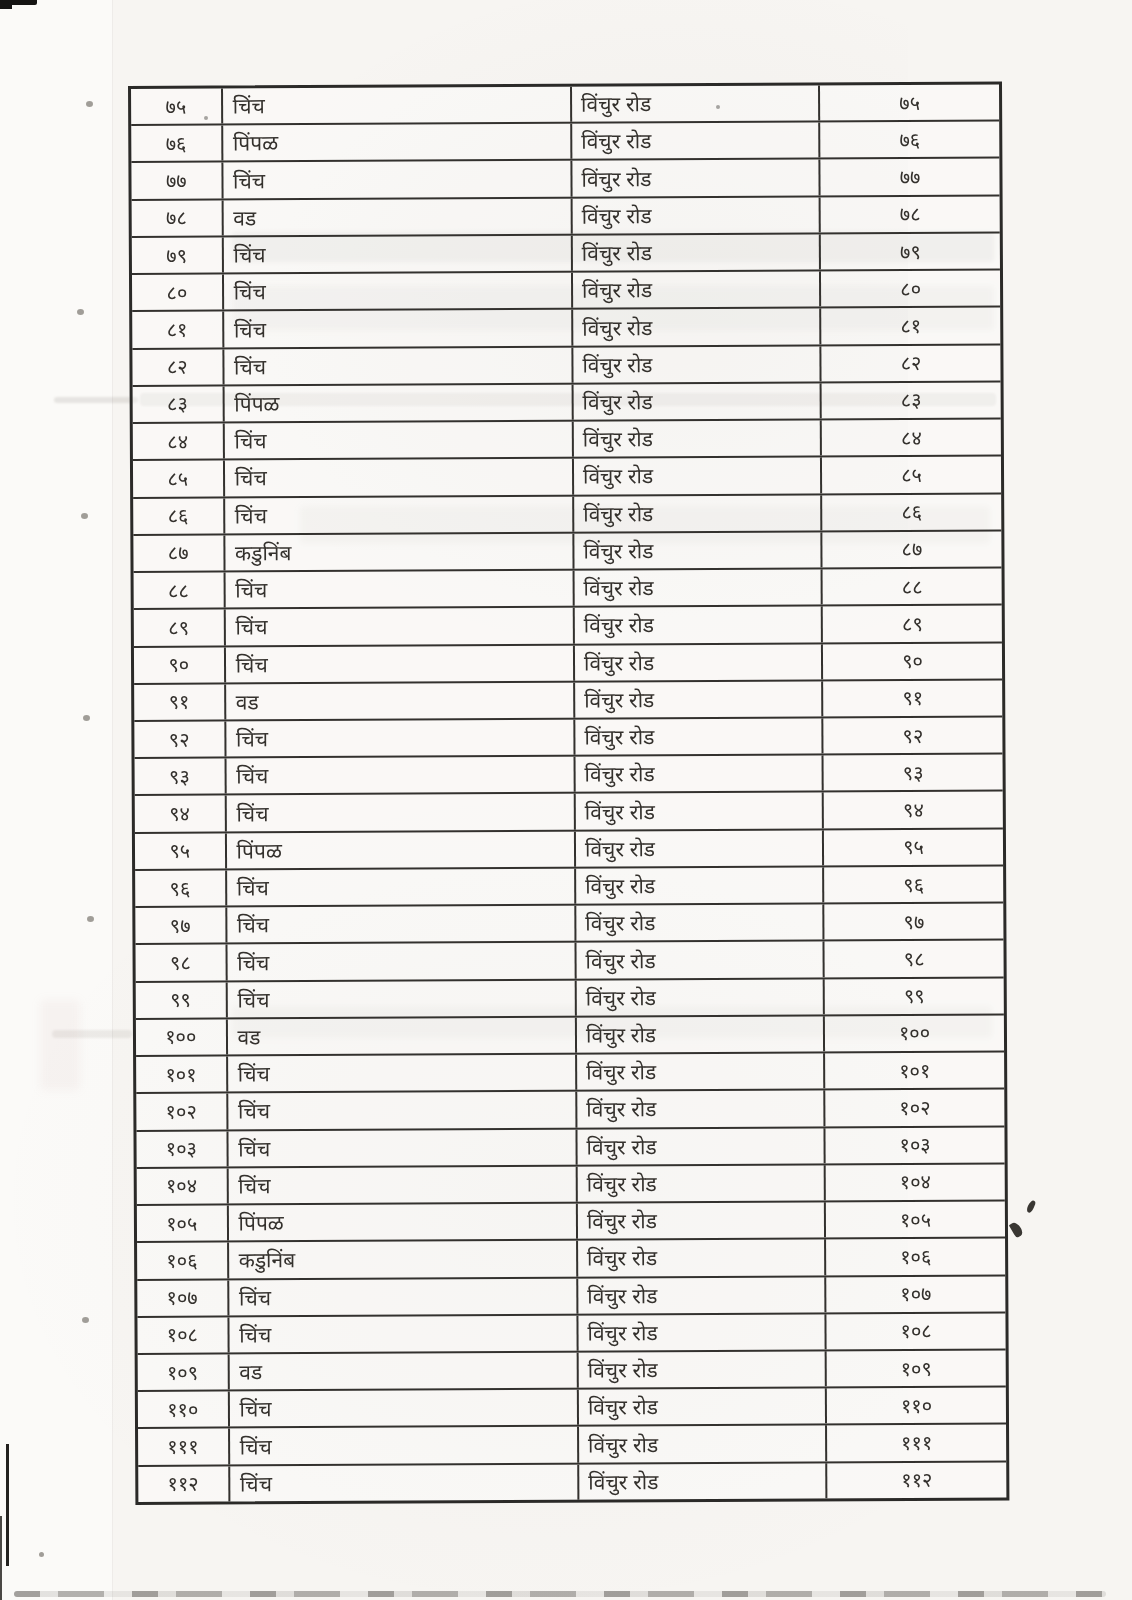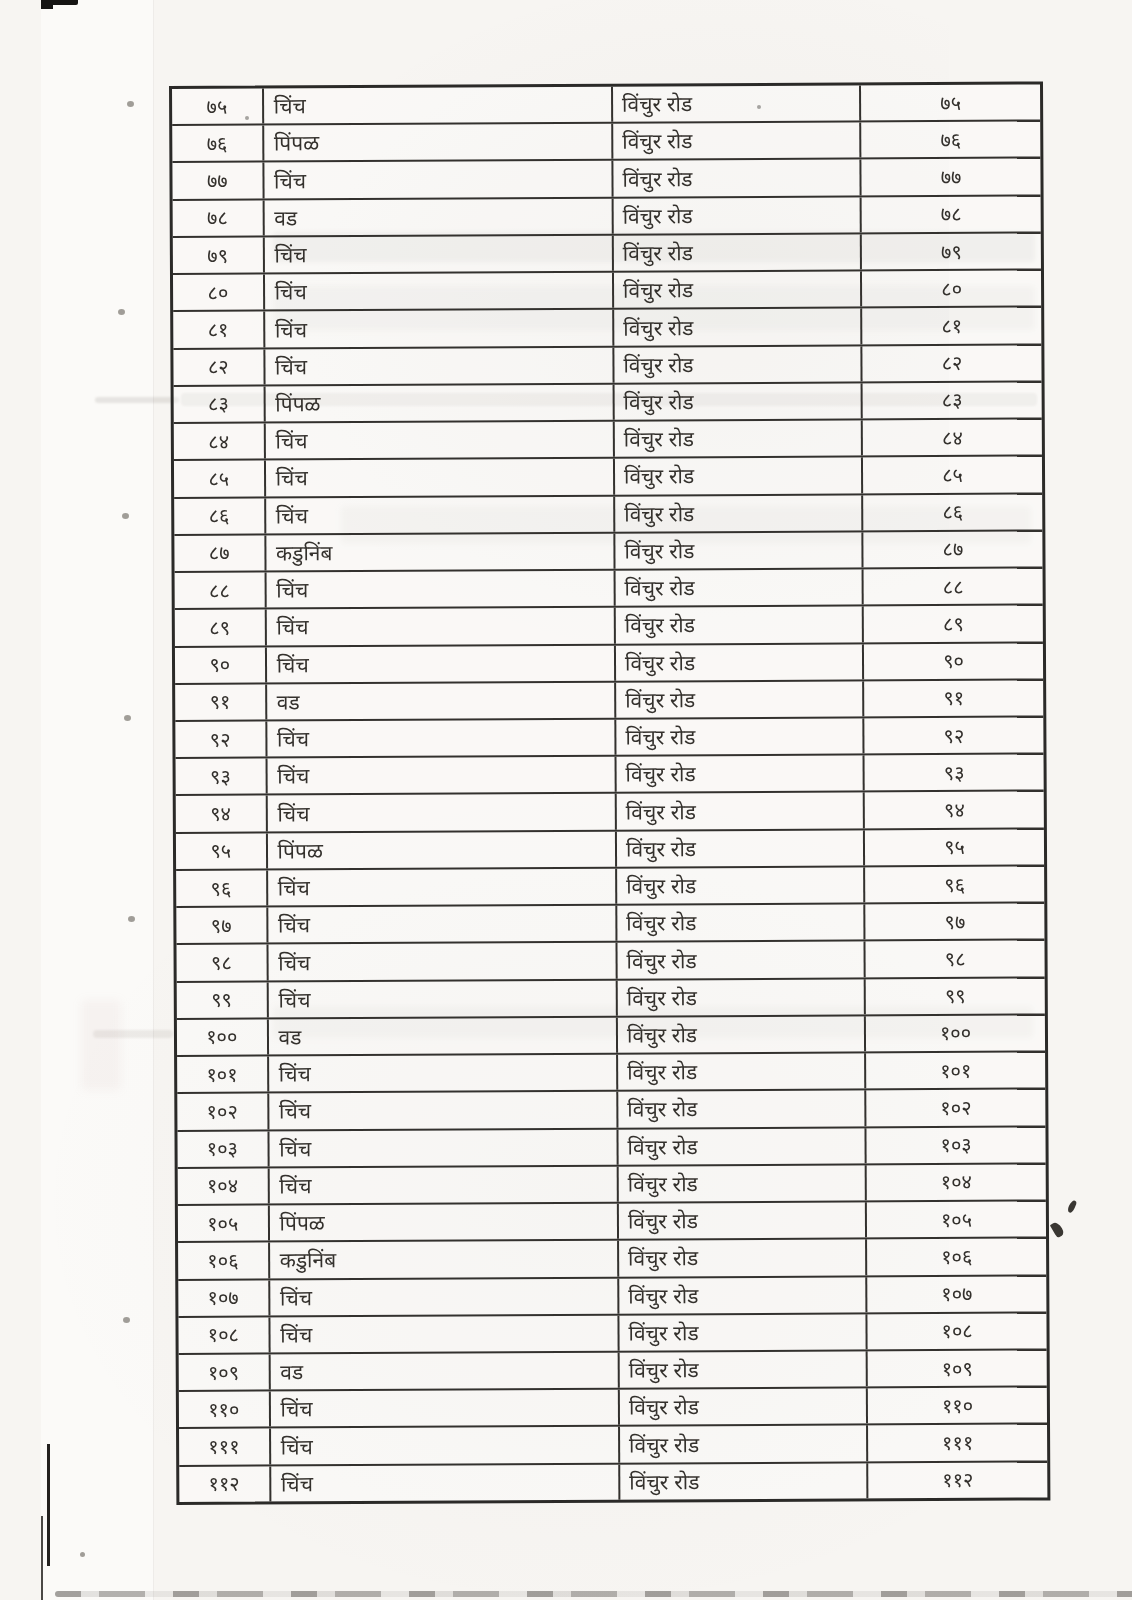--- a/index.html
+++ b/index.html
@@ -9,21 +9,20 @@
     background: #f7f5f2;
     font-family: "Liberation Sans", "DejaVu Sans", sans-serif;
   }
   .page {
     position: relative;
     width: 908px; height: 1600px;
     background:
       radial-gradient(ellipse 700px 500px at 75% 20%, rgba(120,112,104,0.05), transparent 70%),
       radial-gradient(ellipse 800px 600px at 60% 75%, rgba(120,112,104,0.04), transparent 70%),
       linear-gradient(90deg, #fbfaf8 0 112px, #f7f5f2 113px);
-    margin-left: 41px;
   }
   .crease {
     position: absolute; left: 112px; top: 0;
     width: 1px; height: 1600px;
     background: rgba(60,55,50,0.06);
   }
   
   .scan-table {
     position: absolute;
     left: 128px; top: 86px;

